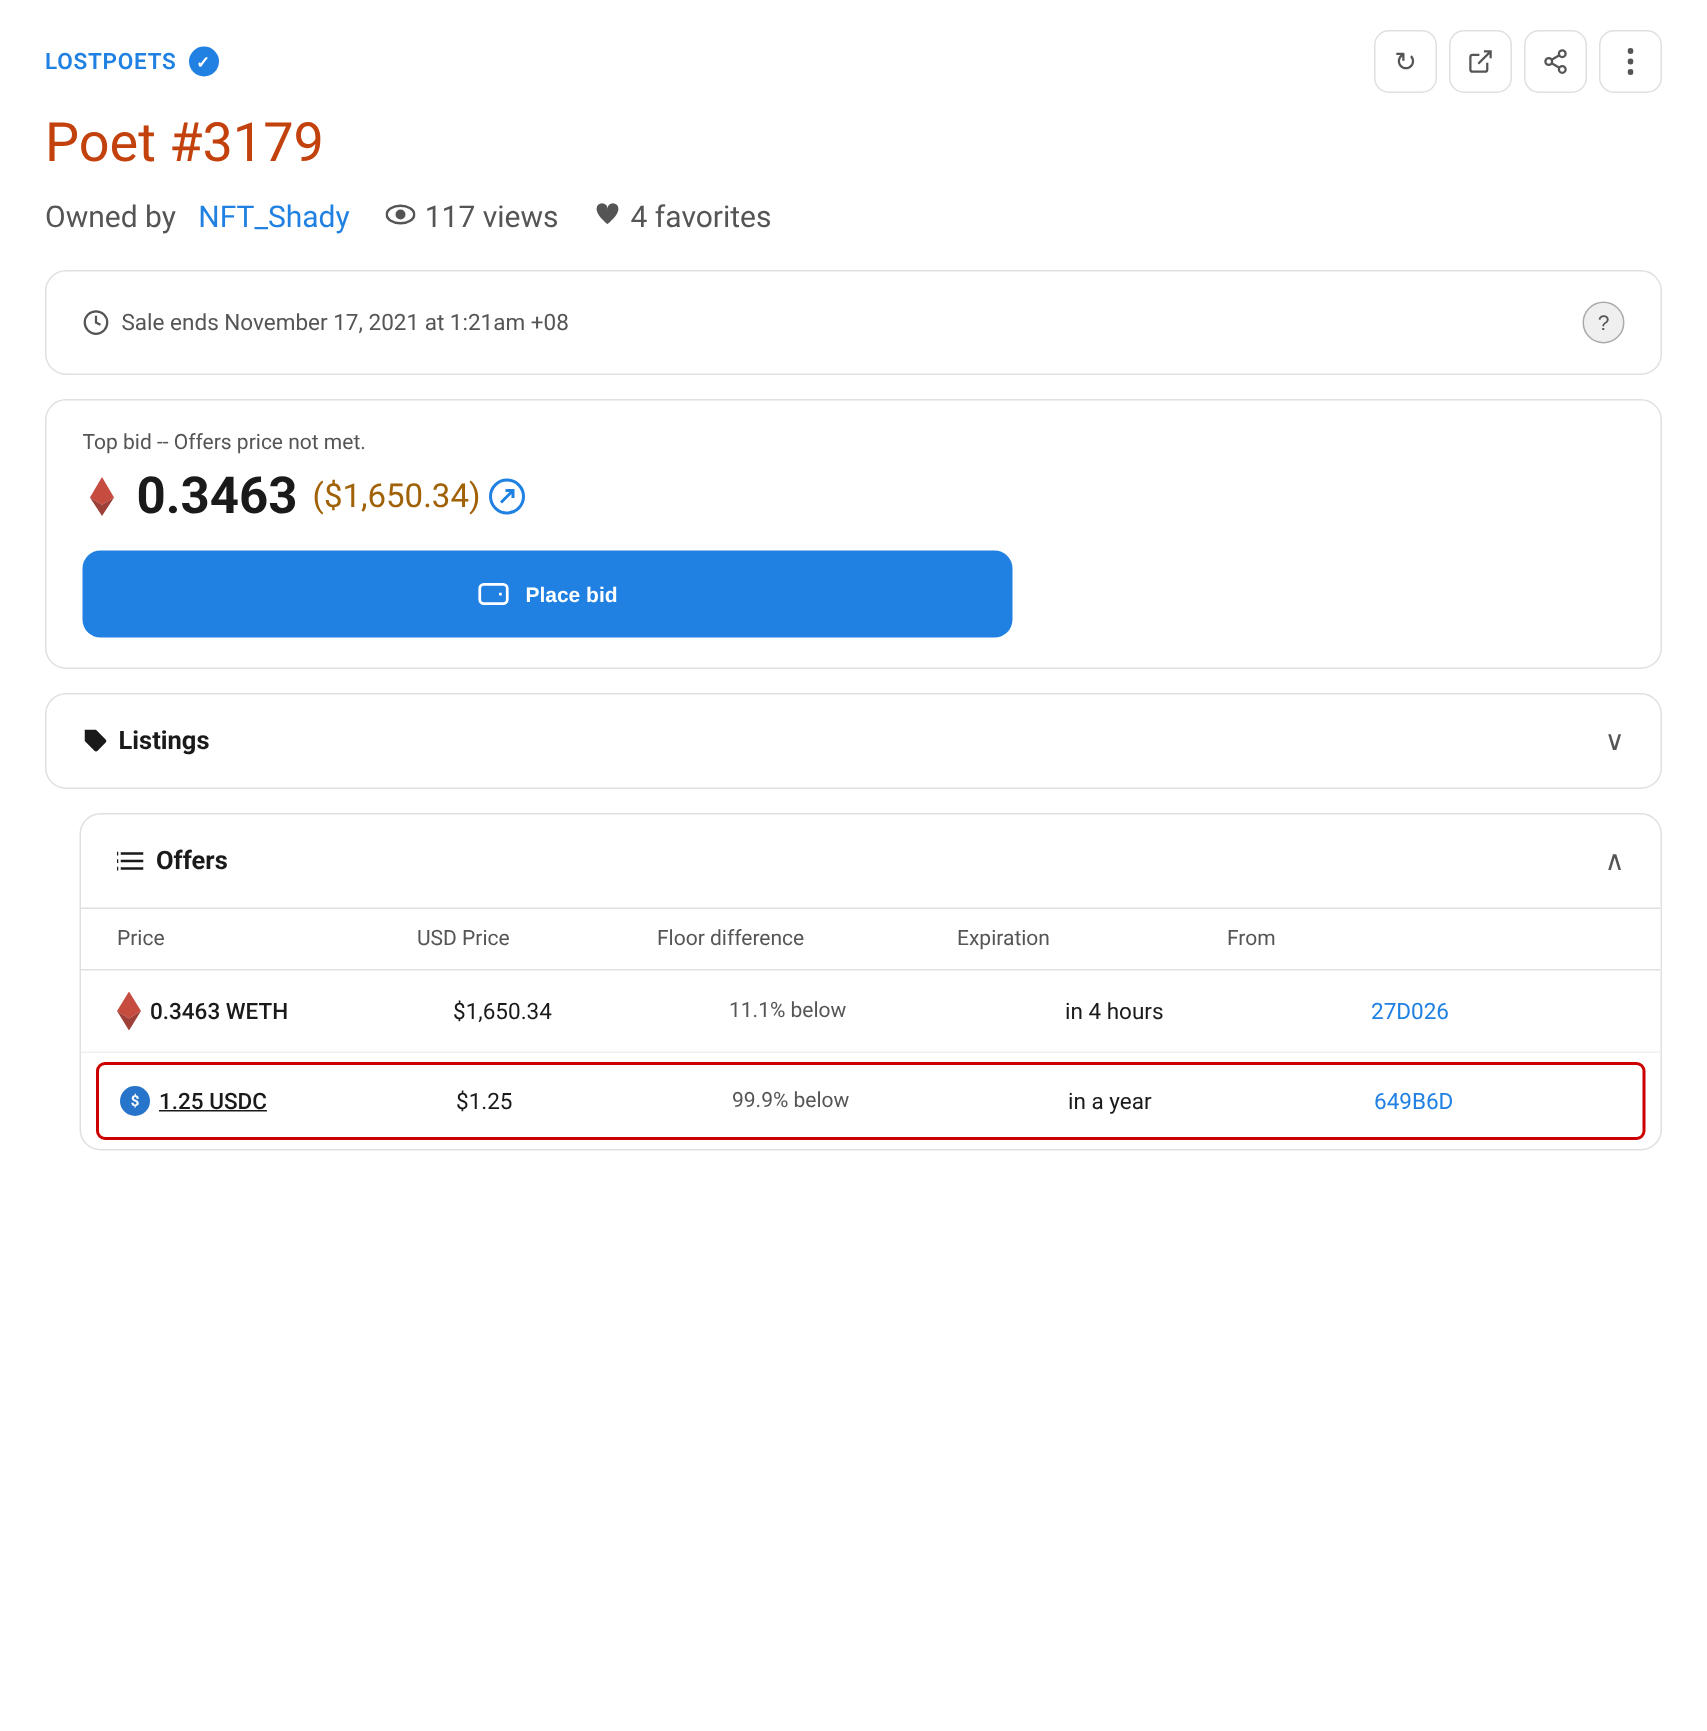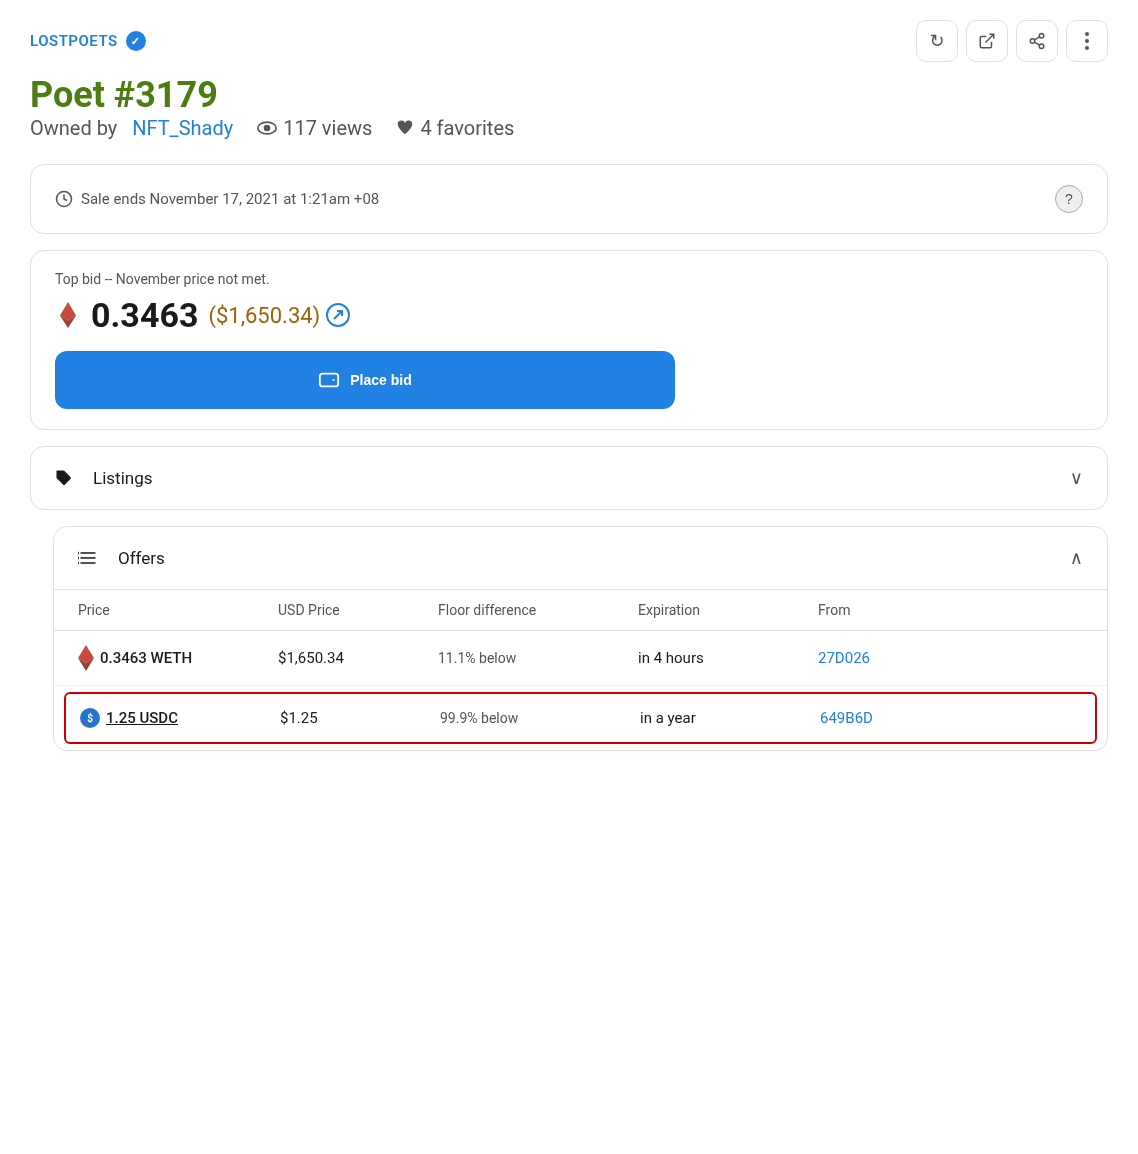--- a/index.html
+++ b/index.html
@@ -54,22 +54,23 @@
       align-items: center;
       justify-content: center;
       cursor: pointer;
       font-size: 18px;
       color: #555;
     }
 
     
     .nft-title {
       font-size: 36px;
-      font-weight: 700;
-      color: #4d7c0f;
+      font-weight: 400;
+      color: #c2410c;
+      margin-bottom: 16px;
     }
 
     
     .meta-row {
       display: flex;
       align-items: center;
       gap: 24px;
       margin-bottom: 24px;
       font-size: 20px;
       color: #555;
@@ -169,23 +170,23 @@
 
     
     .section-header {
       display: flex;
       justify-content: space-between;
       align-items: center;
     }
     .section-title {
       display: flex;
       align-items: center;
-      gap: 20px;
+      gap: 6px;
       font-size: 17px;
-      font-weight: 400;
+      font-weight: 700;
     }
     .chevron-btn {
       font-size: 18px;
       color: #555;
       cursor: pointer;
       background: none;
       border: none;
     }
 
     
@@ -213,20 +214,21 @@
       font-size: 14px;
       color: #555;
       font-weight: 400;
     }
     .table-row {
       display: grid;
       grid-template-columns: 200px 160px 200px 180px 1fr;
       padding: 14px 24px;
       border-bottom: 1px solid #f0f0f0;
       align-items: center;
+      gap: 24px;
     }
     .table-cell {
       font-size: 15px;
       color: #1a1a1a;
     }
     .table-cell.link { color: #2081e2; cursor: pointer; }
     .price-cell {
       display: flex;
       align-items: center;
       gap: 6px;
@@ -322,21 +324,21 @@
         <circle cx="12" cy="12" r="10"></circle>
           <path d="M12 6v6l4 2"></path>
       </svg>
       <span>Sale ends November 17, 2021 at 1:21am +08</span>
     </div>
     <button class="help-btn">?</button>
   </div>
 </div>
 
 <div class="card">
-  <div class="bid-label">Top bid -- November price not met.</div>
+  <div class="bid-label">Top bid -- Offers price not met.</div>
   <div class="bid-amount">
     <svg class="eth-svg" width="26" height="26" viewBox="0 0 26 42">
       <polygon points="13,0 26,22 13,30 0,22" fill="#c0392b" opacity="0.9"></polygon>
       <polygon points="13,30 26,22 13,42 0,22" fill="#922b21" opacity="0.9"></polygon>
     </svg>
     <span class="bid-value">0.3463</span>
     <span class="bid-usd">
       <span>($1,650.34)</span>
       <div class="external-link-icon">
         <svg width="12" height="12" viewBox="0 0 12 12" fill="none" stroke="#2081e2" stroke-width="2">

